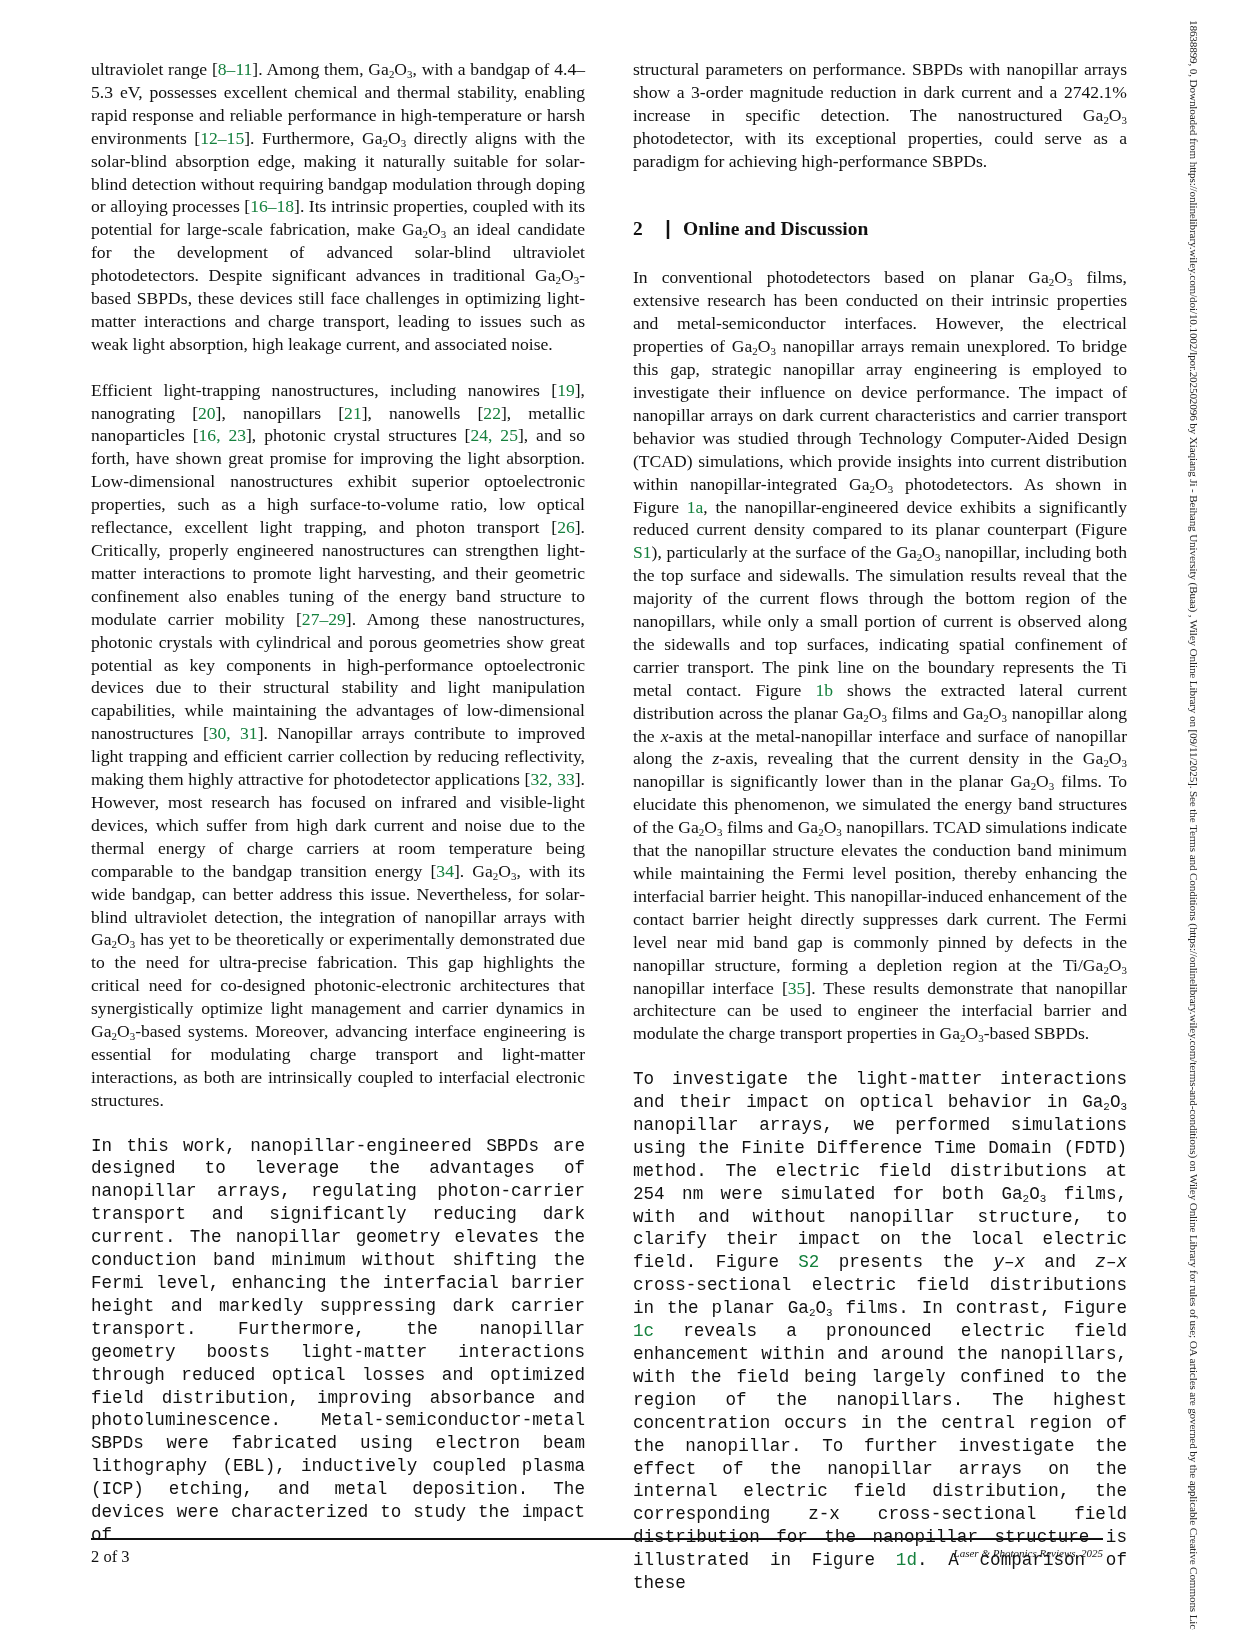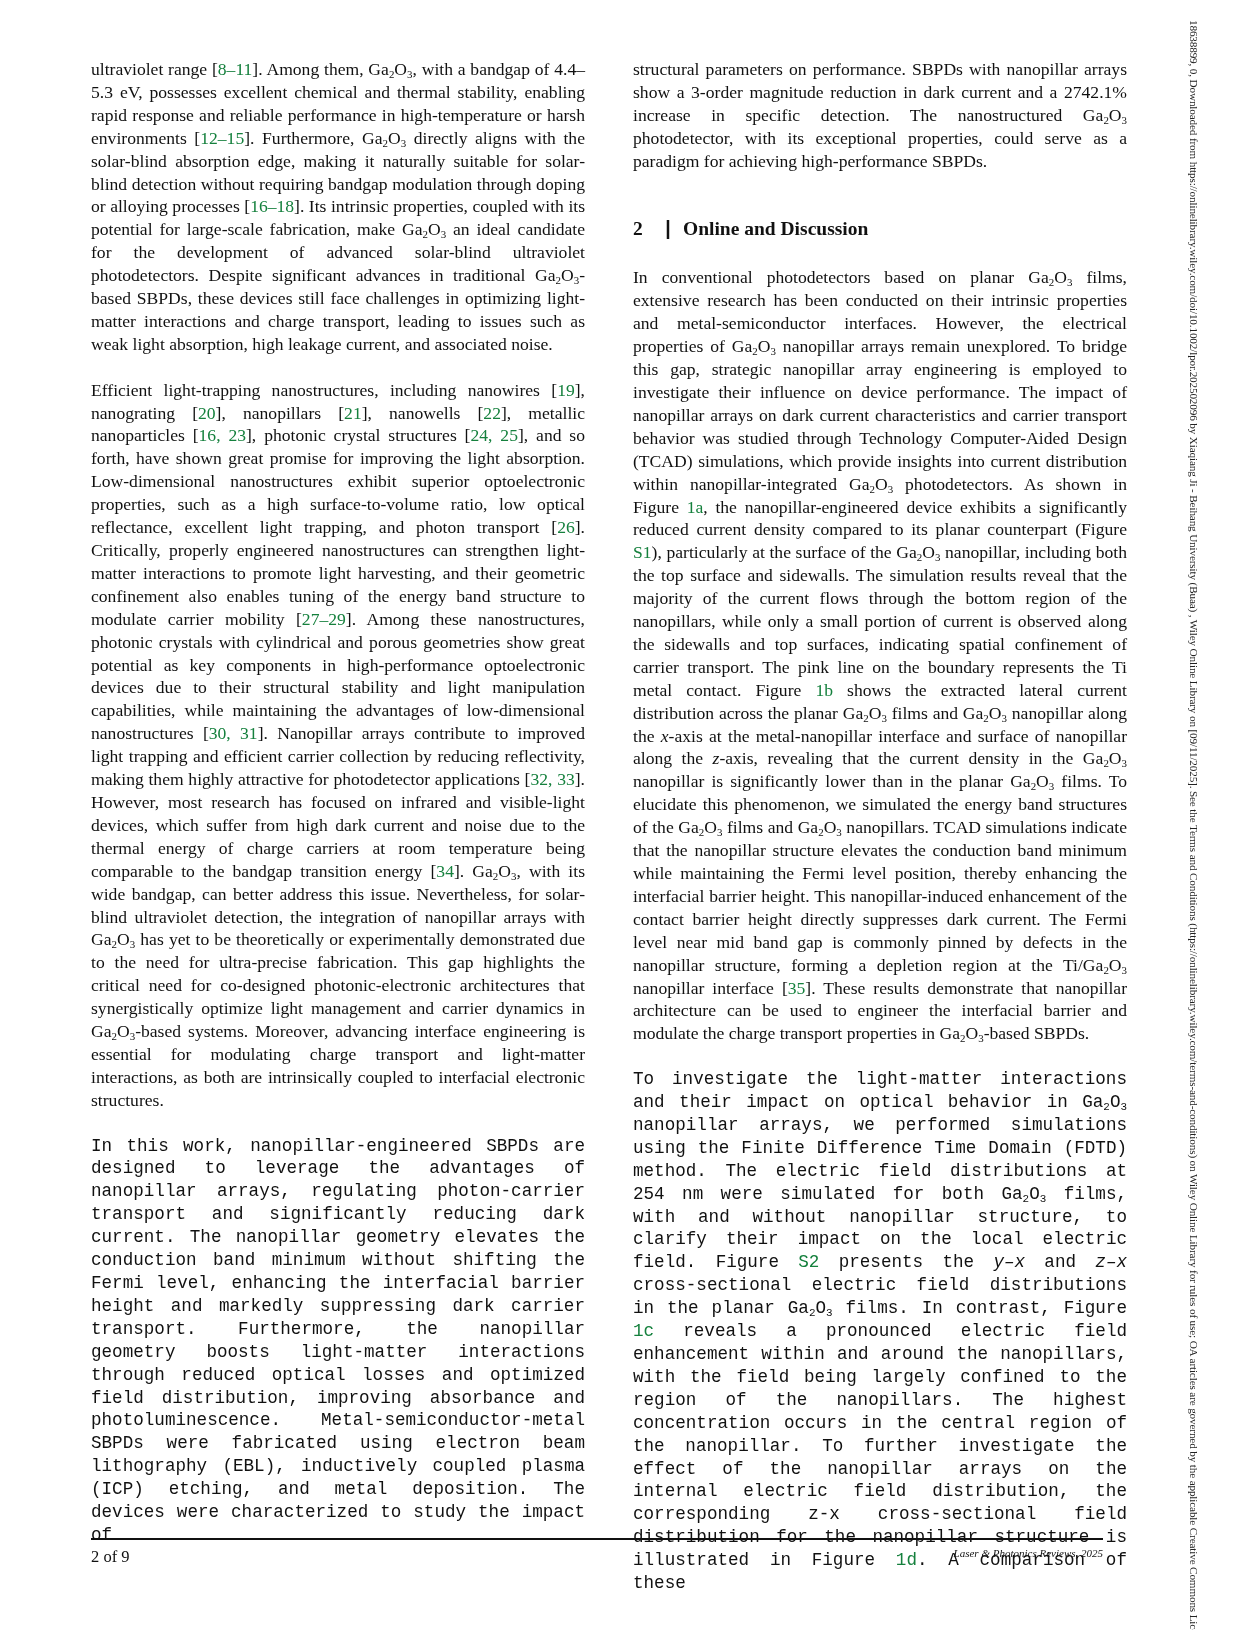--- a/index.html
+++ b/index.html
@@ -40,18 +40,18 @@
   <h2 class="section-heading">
     <span class="num">2</span>
     <span class="bar">|</span>
     <span>Online and Discussion</span>
   </h2>
   <p class="para">In conventional photodetectors based on planar Ga<sub>2</sub>O<sub>3</sub> films, extensive research has been conducted on their intrinsic properties and metal-semiconductor interfaces. However, the electrical properties of Ga<sub>2</sub>O<sub>3</sub> nanopillar arrays remain unexplored. To bridge this gap, strategic nanopillar array engineering is employed to investigate their influence on device performance. The impact of nanopillar arrays on dark current characteristics and carrier transport behavior was studied through Technology Computer-Aided Design (TCAD) simulations, which provide insights into current distribution within nanopillar-integrated Ga<sub>2</sub>O<sub>3</sub> photodetectors. As shown in Figure <a class="ref">1a</a>, the nanopillar-engineered device exhibits a significantly reduced current density compared to its planar counterpart (Figure <a class="ref">S1</a>), particularly at the surface of the Ga<sub>2</sub>O<sub>3</sub> nanopillar, including both the top surface and sidewalls. The simulation results reveal that the majority of the current flows through the bottom region of the nanopillars, while only a small portion of current is observed along the sidewalls and top surfaces, indicating spatial confinement of carrier transport. The pink line on the boundary represents the Ti metal contact. Figure <a class="ref">1b</a> shows the extracted lateral current distribution across the planar Ga<sub>2</sub>O<sub>3</sub> films and Ga<sub>2</sub>O<sub>3</sub> nanopillar along the <i class="var">x</i>-axis at the metal-nanopillar interface and surface of nanopillar along the <i class="var">z</i>-axis, revealing that the current density in the Ga<sub>2</sub>O<sub>3</sub> nanopillar is significantly lower than in the planar Ga<sub>2</sub>O<sub>3</sub> films. To elucidate this phenomenon, we simulated the energy band structures of the Ga<sub>2</sub>O<sub>3</sub> films and Ga<sub>2</sub>O<sub>3</sub> nanopillars. TCAD simulations indicate that the nanopillar structure elevates the conduction band minimum while maintaining the Fermi level position, thereby enhancing the interfacial barrier height. This nanopillar-induced enhancement of the contact barrier height directly suppresses dark current. The Fermi level near mid band gap is commonly pinned by defects in the nanopillar structure, forming a depletion region at the Ti/Ga<sub>2</sub>O<sub>3</sub> nanopillar interface [<a class="ref">35</a>]. These results demonstrate that nanopillar architecture can be used to engineer the interfacial barrier and modulate the charge transport properties in Ga<sub>2</sub>O<sub>3</sub>-based SBPDs.</p>
   <p class="para">To investigate the light-matter interactions and their impact on optical behavior in Ga<sub>2</sub>O<sub>3</sub> nanopillar arrays, we performed simulations using the Finite Difference Time Domain (FDTD) method. The electric field distributions at 254 nm were simulated for both Ga<sub>2</sub>O<sub>3</sub> films, with and without nanopillar structure, to clarify their impact on the local electric field. Figure <a class="ref">S2</a> presents the <i class="var">y–x</i> and <i class="var">z–x</i> cross-sectional electric field distributions in the planar Ga<sub>2</sub>O<sub>3</sub> films. In contrast, Figure <a class="ref">1c</a> reveals a pronounced electric field enhancement within and around the nanopillars, with the field being largely confined to the region of the nanopillars. The highest concentration occurs in the central region of the nanopillar. To further investigate the effect of the nanopillar arrays on the internal electric field distribution, the corresponding z-x cross-sectional field distribution for the nanopillar structure is illustrated in Figure <a class="ref">1d</a>. A comparison of these</p>
 </div>
 
 <div class="rule"></div>
-<div class="footer-left">2 of 9</div>
+<div class="footer-left">2 of 3</div>
 <div class="footer-right">Laser &amp; Photonics Reviews, 2025</div>
 
 <div class="sidebar">
   <span>18638899, 0, Downloaded from https://onlinelibrary.wiley.com/doi/10.1002/lpor.202502096 by Xiaqiang Ji - Beihang University (Buaa) , Wiley Online Library on [09/11/2025]. See the Terms and Conditions (https://onlinelibrary.wiley.com/terms-and-conditions) on Wiley Online Library for rules of use; OA articles are governed by the applicable Creative Commons License</span>
 </div>
 
 </body></html>

